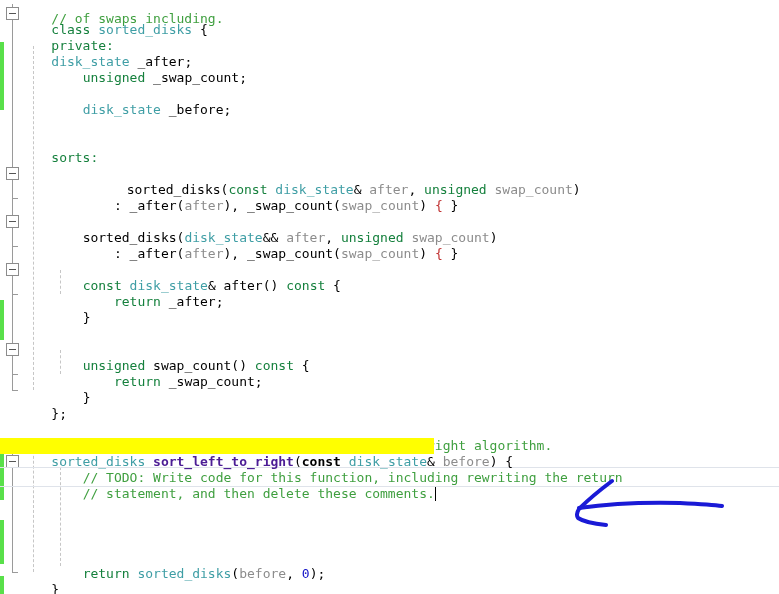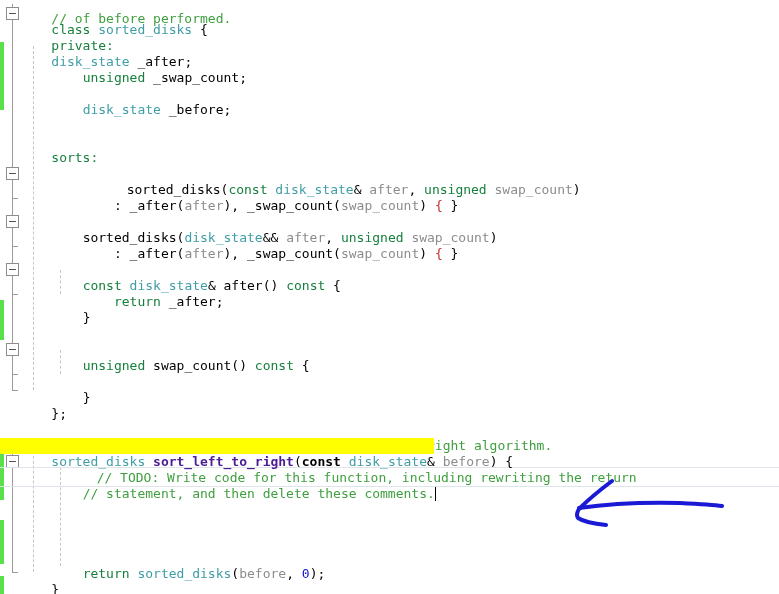--- a/index.html
+++ b/index.html
@@ -144,21 +144,21 @@
   <div class="indent-guide" style="left:33px; top:46px;  height:344px;"></div>
   <div class="indent-guide" style="left:33px; top:446px; height:126px;"></div>
   <div class="indent-guide" style="left:60px; top:270px; height:24px;"></div>
   <div class="indent-guide" style="left:60px; top:350px; height:24px;"></div>
   <div class="indent-guide" style="left:60px; top:462px; height:104px;"></div>
 
   <div class="curline-top" style="top:467px;"></div>
   <div class="curline-bot" style="top:486px;"></div>
 
   <div class="line" style="top:-5px;">
-    <span class="code"><span class="cmt">// of before performed.</span></span>
+    <span class="code"><span class="cmt">// of swaps including.</span></span>
   </div>
 
   <div class="line" style="top:6px;">
     <span class="code"><span class="kw">class</span><span class="plain"> </span><span class="type">sorted_disks</span><span class="plain"> {</span></span>
   </div>
 
   <div class="line" style="top:22px;">
     <span class="code"><span class="kw">private:</span></span>
   </div>
 
@@ -203,38 +203,41 @@
   </div>
 
   <div class="line" style="top:294px;">
     <span class="code">    <span class="plain">}</span></span>
   </div>
 
   <div class="line" style="top:342px;">
     <span class="code">    <span class="kw">unsigned</span><span class="plain"> </span><span class="plain">swap_count</span><span class="plain">() </span><span class="kw">const</span><span class="plain"> {</span></span>
   </div>
 
+  <div class="line" style="top:358px;">
+    <span class="code">        <span class="kw">return</span><span class="plain"> </span><span class="plain">_swap_count</span><span class="plain">;</span></span>
+  </div>
 
   <div class="line" style="top:374px;">
     <span class="code">    <span class="plain">}</span></span>
   </div>
 
   <div class="line" style="top:390px;">
     <span class="code"><span class="plain">};</span></span>
   </div>
 
   <div class="line" style="top:422px;">
     <span class="code"><span class="cmt">// Algorithm that sorts disks using the left-to-right algorithm.</span></span>
   </div>
 
   <div class="line hl" style="top:438px; right:auto; width:434px;">
     <span class="code"><span class="type">sorted_disks</span><span class="plain"> </span><span class="fn">sort_left_to_right</span><span class="plain">(</span><span class="kw">const</span><span class="plain"> </span><span class="type">disk_state</span><span class="plain">&amp; </span><span class="param">before</span><span class="plain">) {</span></span>
   </div>
 
-  <div class="line" style="top:454px;padding-left:14px;">
+  <div class="line" style="top:454px;">
     <span class="code">    <span class="cmt">// TODO: Write code for this function, including rewriting the return</span></span>
   </div>
 
   <div class="line" style="top:470px;">
     <span class="code">    <span class="cmt">// statement, and then delete these comments.</span><span class="caret"></span></span>
   </div>
 
   <div class="line" style="top:550px;">
     <span class="code">    <span class="kw">return</span><span class="plain"> </span><span class="type">sorted_disks</span><span class="plain">(</span><span class="param">before</span><span class="plain">, </span><span class="num">0</span><span class="plain">);</span></span>
   </div>

